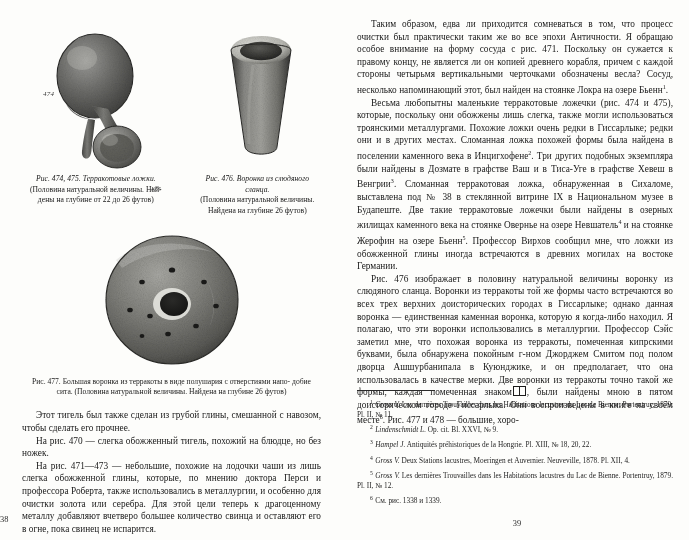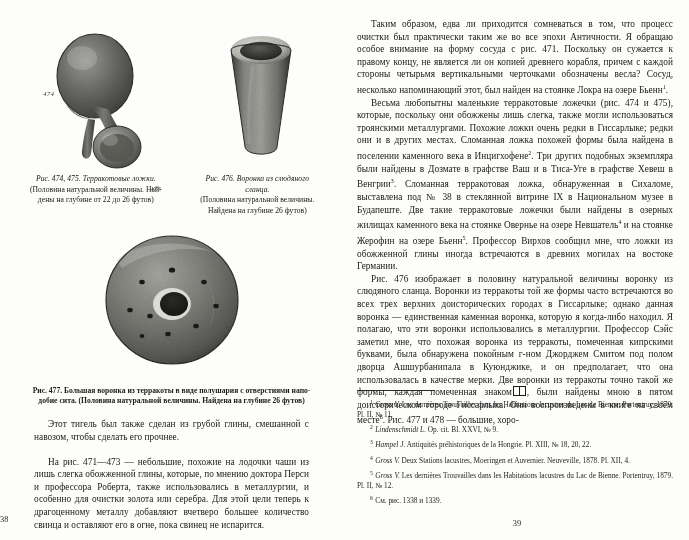--- a/index.html
+++ b/index.html
@@ -82,38 +82,37 @@
   .fig-sieve-wrap {
     margin-top: 14px;
     text-align: center;
   }
   .fig-sieve {
     width: 160px;
     height: 140px;
     display: inline-block;
   }
   .cap-sieve {
-    margin-top: 12px;
+    margin-top: 3px;
     font-size: 7.6px;
     line-height: 10.2px;
     text-align: center;
     padding: 0 2px;
-    font-weight: bold;
   }
 
   
   .body-text {
     font-size: 9.3px;
     line-height: 12.6px;
     text-align: justify;
     color: #181818;
     letter-spacing: 0.02px;
   }
   .body-text p {
-    margin: 12px;
+    margin: 0;
     text-indent: 14px;
   }
   .body-left { margin-top: 12px; }
   .body-right p { margin: 0; text-indent: 14px; }
 
   .pagenum {
     position: absolute;
     bottom: 16px;
     width: 100%;
     left: 0;
@@ -338,20 +337,21 @@
         <ellipse cx="50" cy="106" rx="2.4" ry="2" fill="#191918"></ellipse>
       </svg>
       <div class="cap-sieve">
         <span class="ital">Рис. 477. Большая воронка из терракоты в виде полушария с отверстиями напо-</span>
         <span>добие сита. (Половина натуральной величины. Найдена на глубине 26 футов)</span>
       </div>
     </div>
 
     <div class="body-text body-left">
       <p>Этот тигель был также сделан из грубой глины, смешанной с навозом, чтобы сделать его прочнее.</p>
+      <p>На рис. 470 — слегка обожженный тигель, похожий на блюдце, но без ножек.</p>
       <p>На рис. 471—473 — небольшие, похожие на лодочки чаши из лишь слегка обожженной глины, которые, по мнению доктора Перси и профессора Роберта, также использовались в металлургии, и особенно для очистки золота или серебра. Для этой цели теперь к драгоценному металлу добавляют вчетверо большее количество свинца и оставляют его в огне, пока свинец не испарится.</p>
     </div>
 
     <div class="pagenum">38</div>
   </div>
 
   <div class="col col-right">
     <div class="body-text body-right">
 
       <p><span>Таким образом, едва ли приходится сомневаться в том, что процесс очистки был практически таким же во все эпохи Античности. Я обращаю особое внимание на форму сосуда с рис. 471. Поскольку он сужается к правому концу, не является ли он копией древнего корабля, причем с каждой стороны четырьмя вертикальными черточками обозначены весла? Сосуд, несколько напоминающий этот, был найден на стоянке Локра на озере Бьенн</span><sup>1</sup><span>.</span></p>

